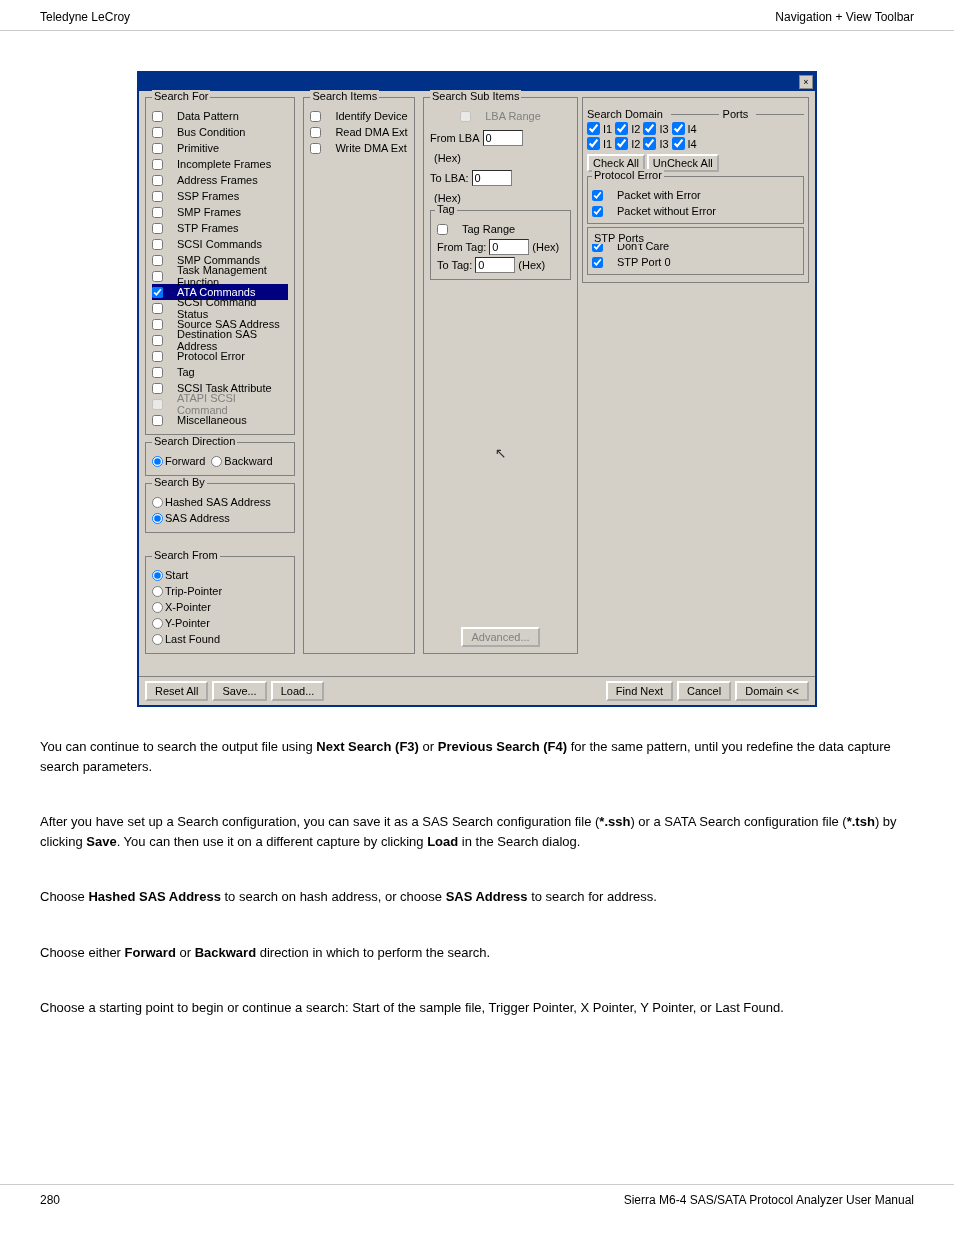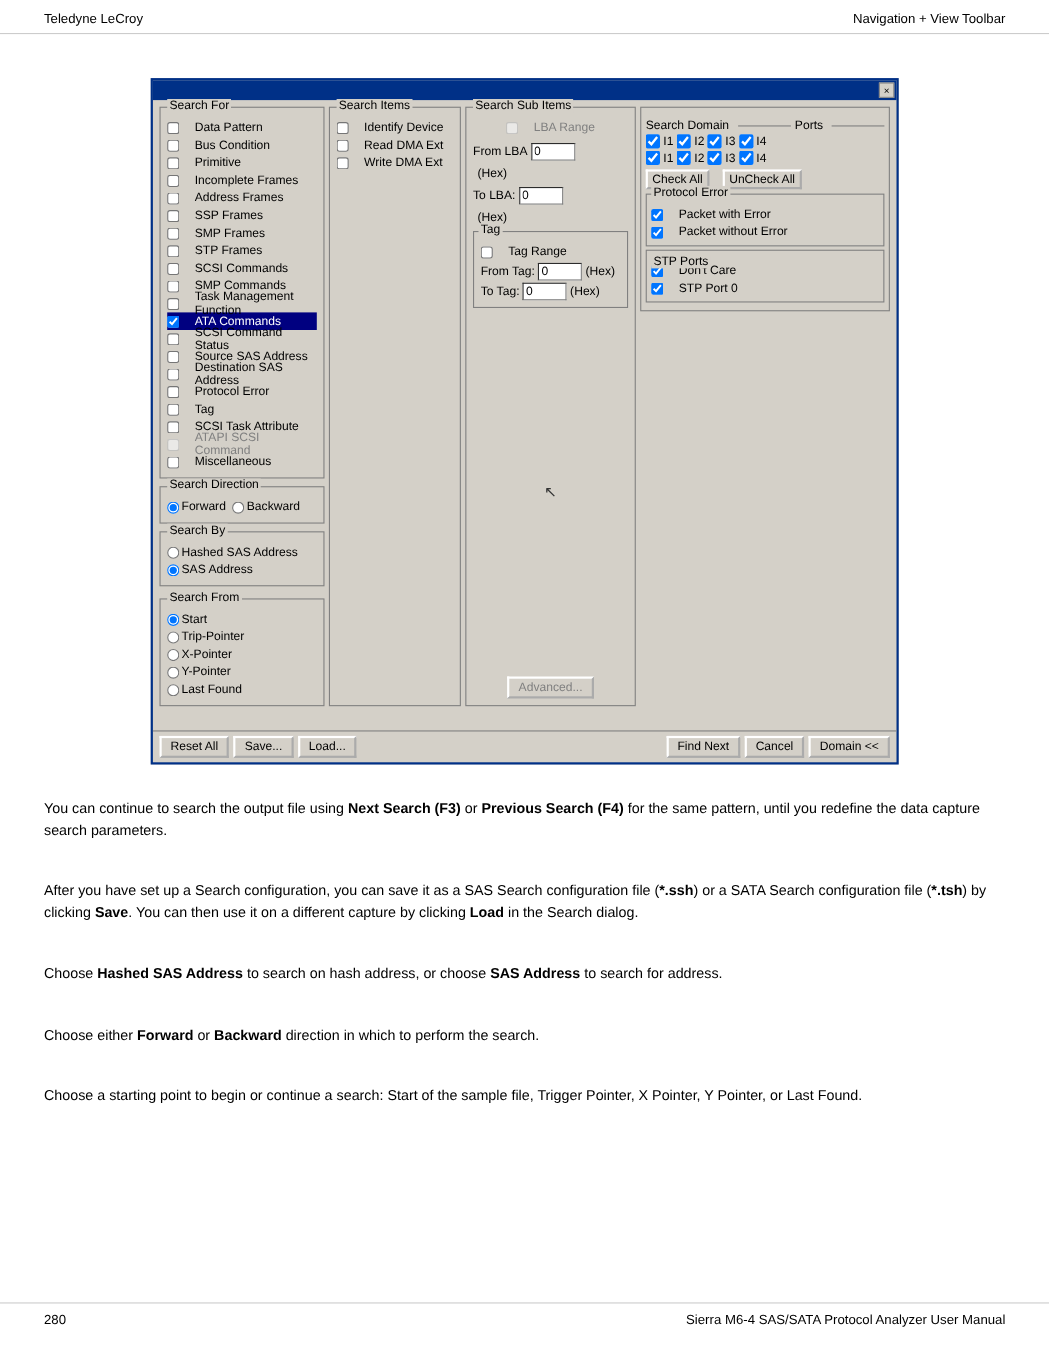--- a/index.html
+++ b/index.html
@@ -91,21 +91,21 @@
     .group-label {
       position: absolute;
       top: -8px;
       left: 6px;
       background: #d4d0c8;
       padding: 0 2px;
       font-size: 11px;
     }
 
     .col1 { width: 150px; flex-shrink: 0; display: flex; flex-direction: column; gap: 3px; }
-    .col2 { width: 120px; flex-shrink: 0; display: flex; flex-direction: column; gap: 3px; }
+    .col2 { width: 120px; flex-shrink: 0; display: flex; flex-direction: column; gap: 3px; align-items: center; }
     .col3 { width: 155px; flex-shrink: 0; display: flex; flex-direction: column; gap: 3px; }
     .col4 { flex: 1; display: flex; flex-direction: column; gap: 3px; }
 
     .checkbox-row {
       display: flex;
       align-items: center;
       gap: 14px;
       font-size: 11px;
       height: 16px;
     }
@@ -395,21 +395,21 @@
             <div class="radio-row">
                 <input type="radio" name="searchby" style="">
                 <span>Hashed SAS Address</span>
               </div>
             <div class="radio-row">
                 <input type="radio" name="searchby" checked="" style="">
                 <span>SAS Address</span>
               </div>
           </div>
 
-          <div class="group-box" style="margin-top:8px; padding-top:10px;">
+          <div class="group-box" style="margin-top:20px; padding-top:10px;">
             <span class="group-label">Search From</span>
             <div class="radio-row">
                 <input type="radio" name="searchfrom" checked="" style="">
                 <span>Start</span>
               </div>
             <div class="radio-row">
                 <input type="radio" name="searchfrom" style="">
                 <span>Trip-Pointer</span>
               </div>
             <div class="radio-row">
@@ -518,21 +518,21 @@
               <input type="checkbox" checked="" style="">
               <span>I1</span>
               <input type="checkbox" checked="" style="">
               <span>I2</span>
               <input type="checkbox" checked="" style="">
               <span>I3</span>
               <input type="checkbox" checked="" style="">
               <span>I4</span>
             </div>
 
-            <div style="display:flex; gap:12px; margin:4px 0;">
+            <div style="display:flex; gap:2px; margin:4px 0;">
               <button class="btn-small">Check All</button>
               <button class="btn-small">UnCheck All</button>
             </div>
 
             <div class="protocol-error-group" style="padding-top:10px;">
               <span class="pe-label">Protocol Error</span>
               <div class="checkbox-row">
                   <input type="checkbox" checked="" style="">
                   <span>Packet with Error</span>
                 </div>

